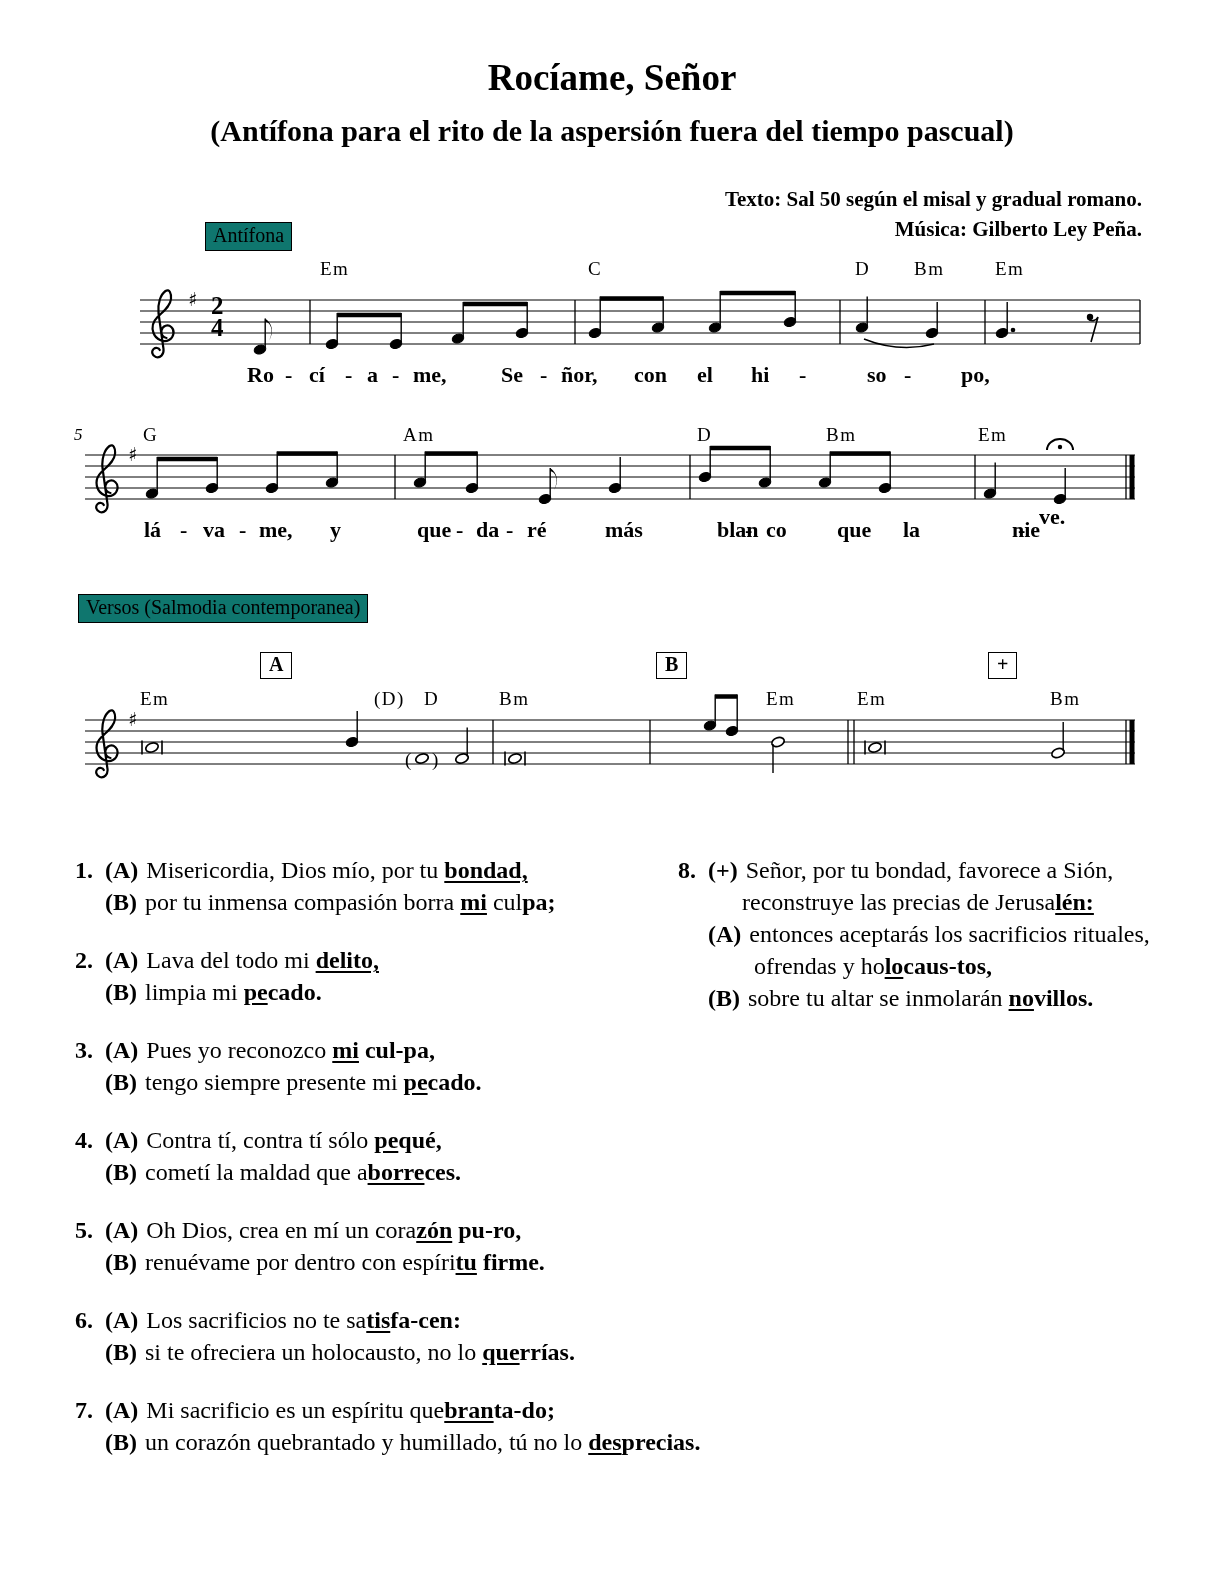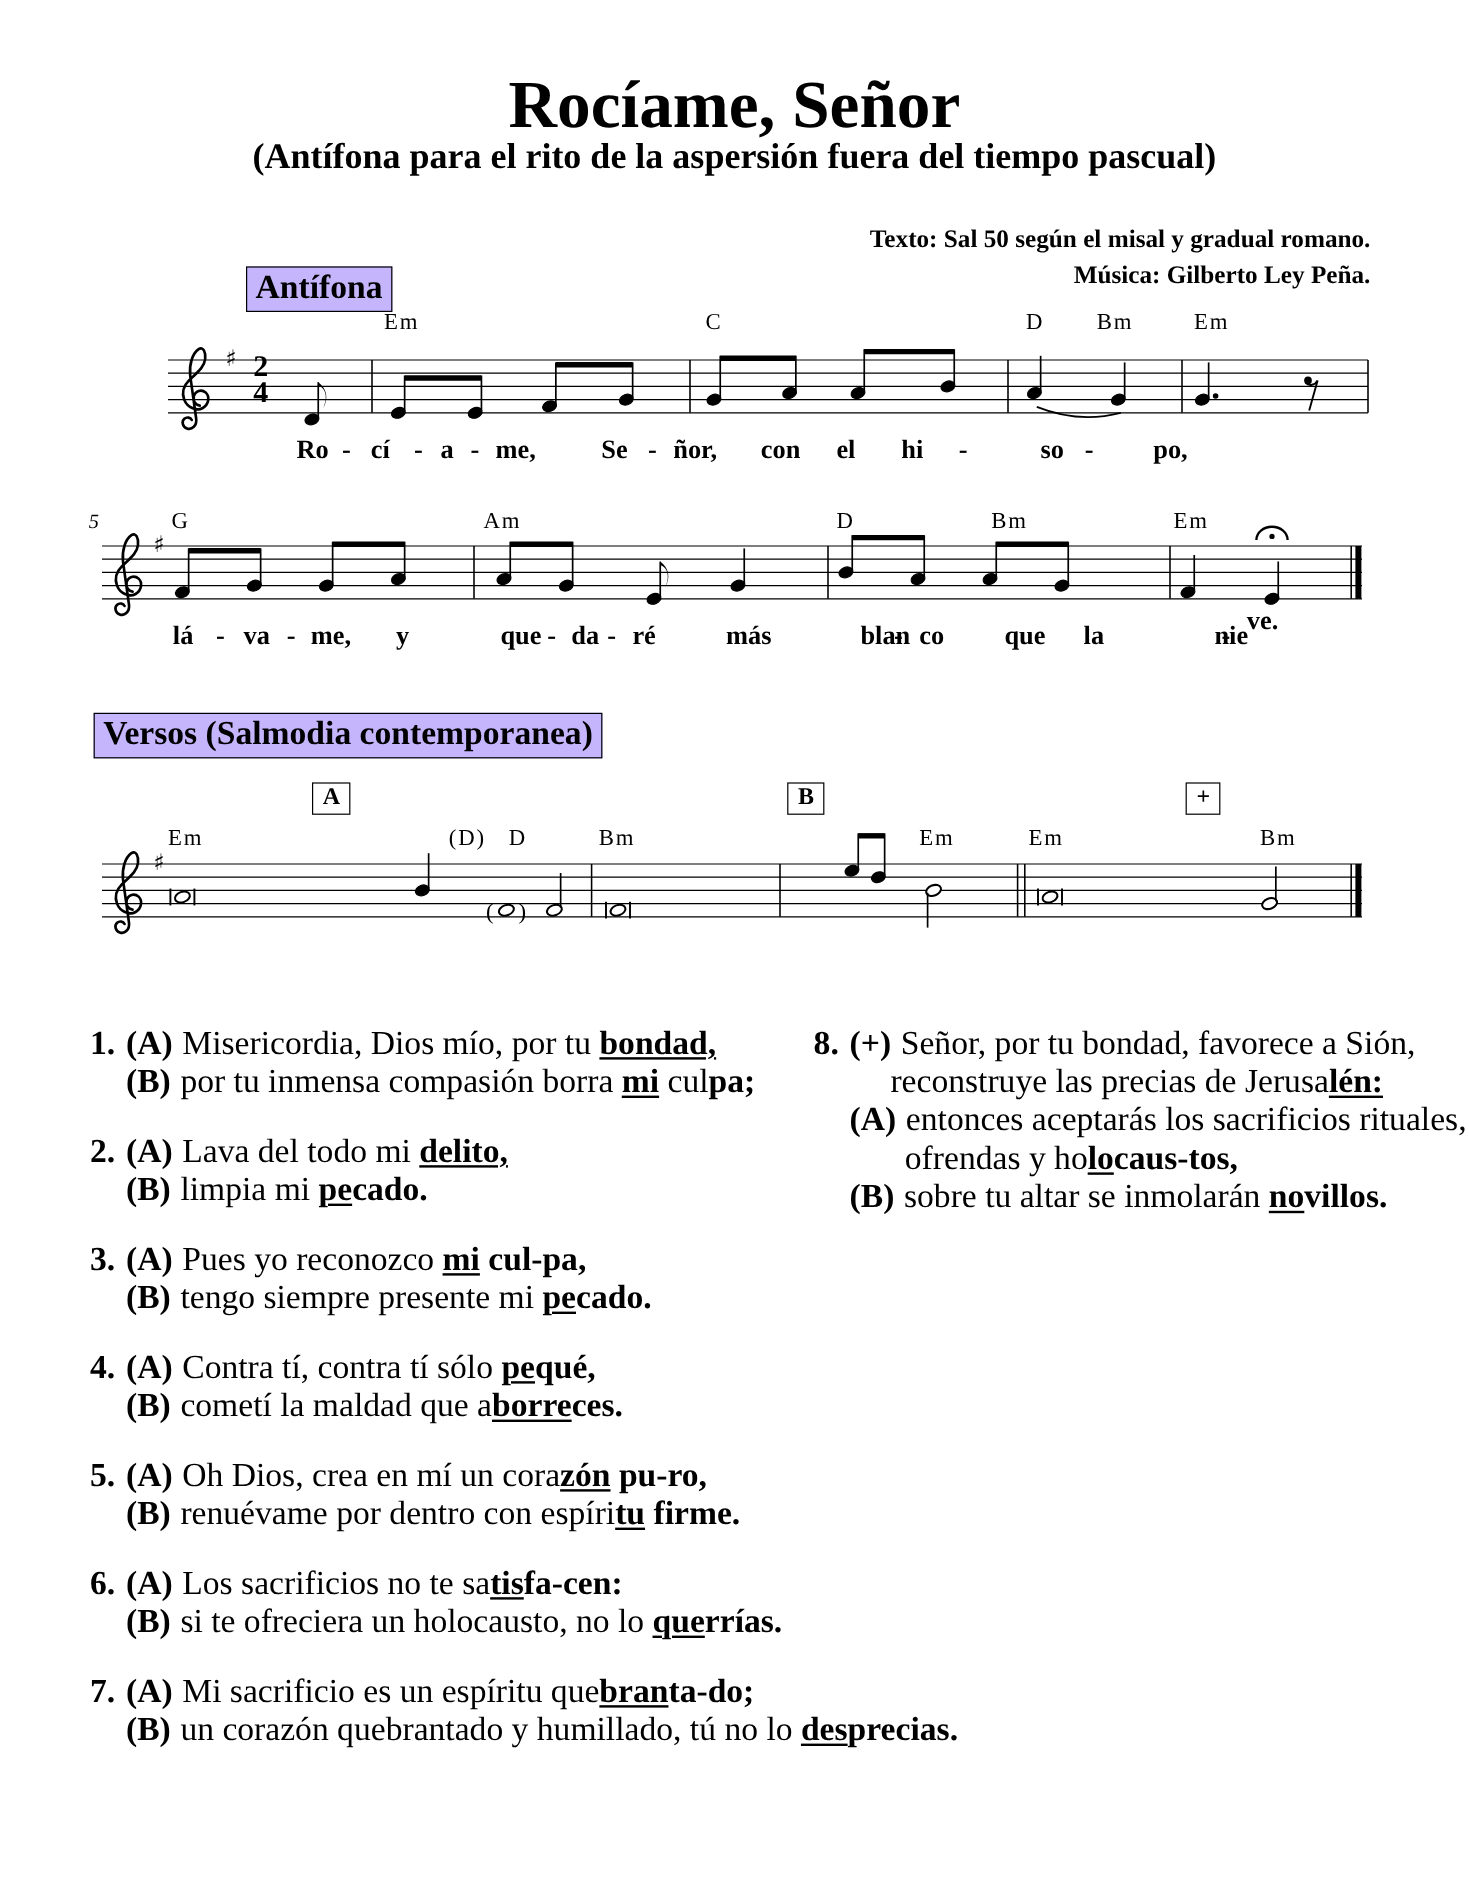--- a/index.html
+++ b/index.html
@@ -1,34 +1,34 @@
 <!DOCTYPE html>
 <html><head>
 <meta charset="utf-8">
 <style>
   html,body{margin:0;padding:0;background:#fff;}
   .page{position:relative;width:1224px;height:1584px;background:#fff;margin:0 auto;overflow:hidden;
         font-family:"Liberation Serif",serif;color:#000;}
   .title{position:absolute;top:56px;left:0;width:100%;text-align:center;
-         font-size:56px;font-weight:bold;}
+         font-size:37px;font-weight:bold;}
   .subtitle{position:absolute;top:114px;left:0;width:100%;text-align:center;
             font-size:30px;font-weight:bold;}
   .credits{position:absolute;top:184px;right:82px;text-align:right;
            font-size:21px;font-weight:bold;line-height:30px;}
-  .label-box{position:absolute;border:1.5px solid #000;font-size:28px;font-weight:bold;
-             padding:1px 7px 3px;background:#c4b5fd;white-space:nowrap;}
+  .label-box{position:absolute;border:1.5px solid #000;font-size:20px;font-weight:normal;
+             padding:1px 7px 3px;background:#0f766e;white-space:nowrap;}
   #notation-svg{position:absolute;left:0;top:0;}
   .chord{position:absolute;font-size:19px;letter-spacing:1.5px;white-space:nowrap;}
   .lyric{position:absolute;font-size:22px;font-weight:bold;white-space:nowrap;}
   .accidental{position:absolute;font-family:"DejaVu Sans",sans-serif;font-size:19px;line-height:22px;}
   .timesig{position:absolute;font-size:25px;font-weight:bold;line-height:22px;}
   .measure-num{position:absolute;font-size:17px;font-style:italic;}
   .section-box{position:absolute;font-size:20px;font-weight:bold;border:1.5px solid #000;
                padding:0 8px 2px;background:#fff;}
-  .verses{position:absolute;font-size:28px;}
+  .verses{position:absolute;font-size:24px;}
   .verse{margin-bottom:26px;}
   .verse-line{line-height:32px;white-space:nowrap;}
   .vnum{display:inline-block;width:30px;font-weight:bold;}
   .vlabel{font-weight:bold;padding-right:8px;}
   .b{font-weight:bold;}
   .u{text-decoration:underline;text-decoration-thickness:1.5px;text-underline-offset:3px;}
 </style>
 </head>
 <body>
 

